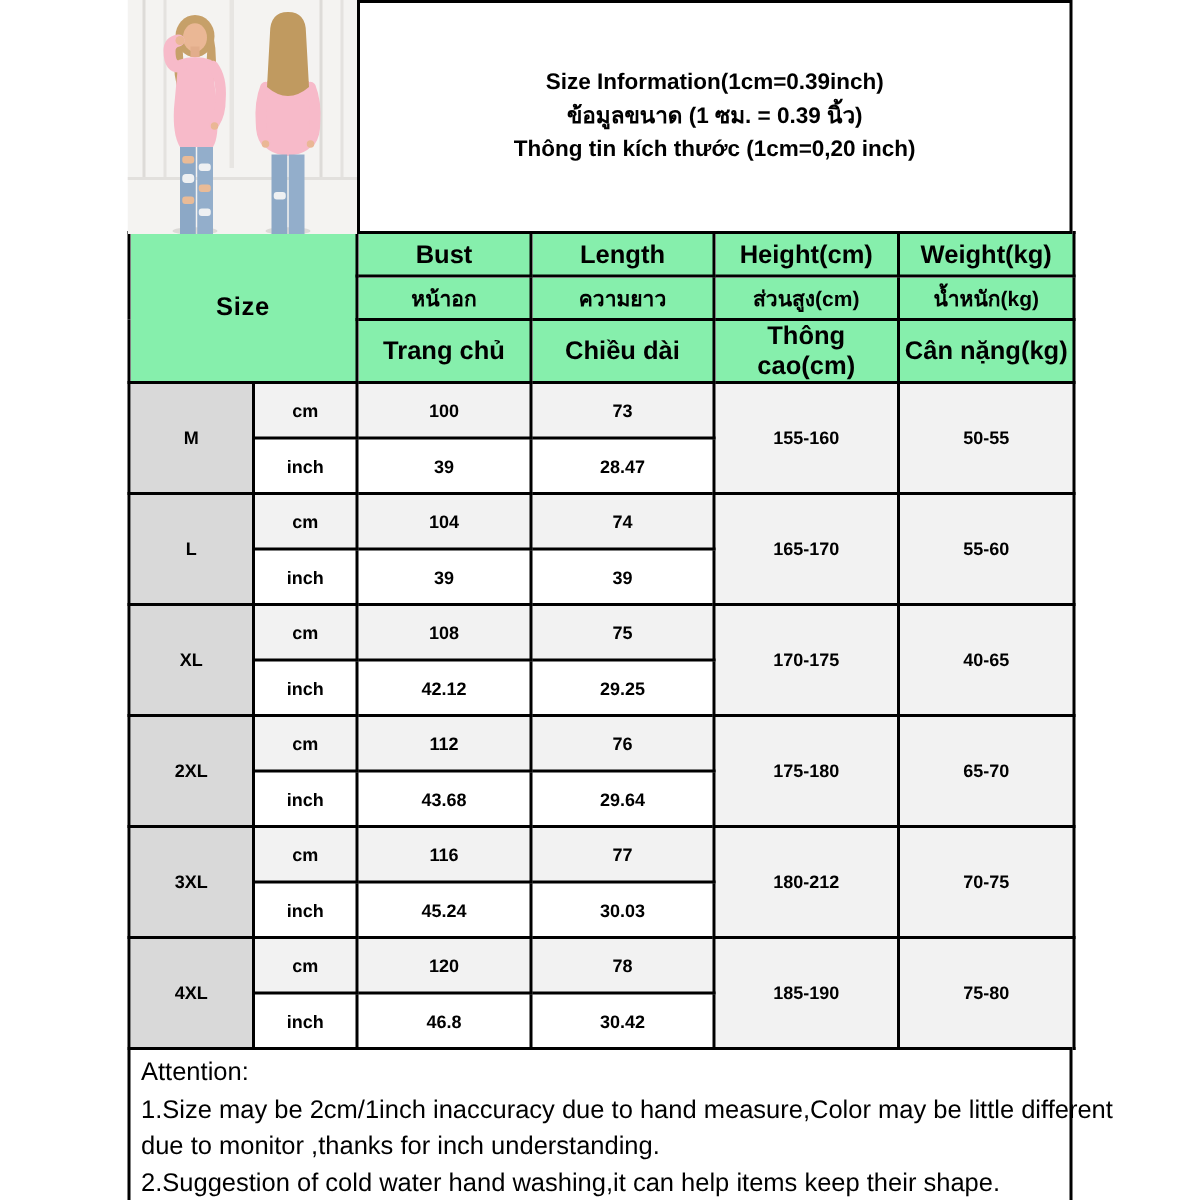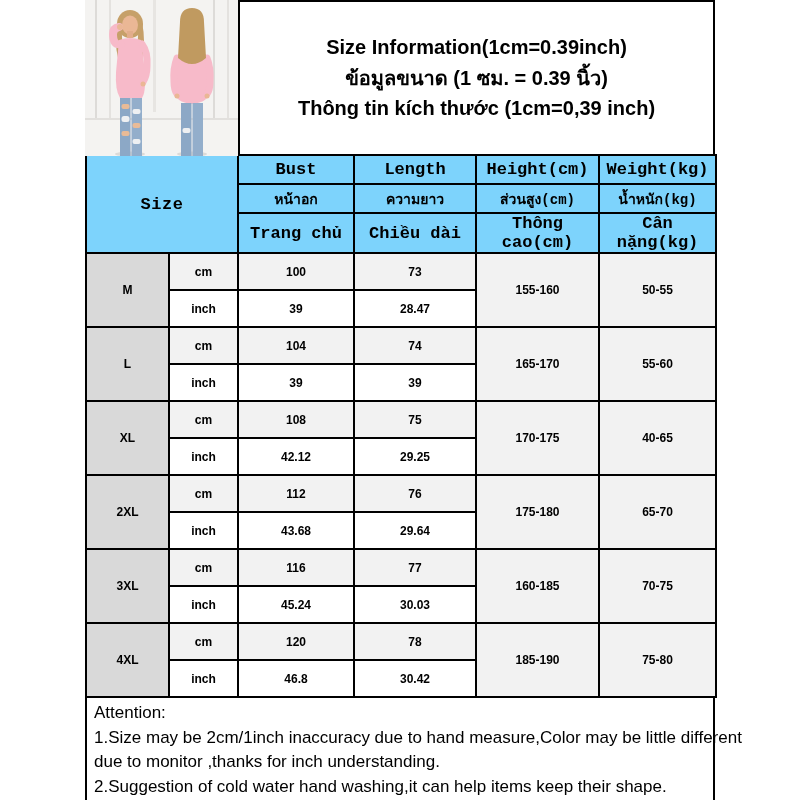--- a/index.html
+++ b/index.html
@@ -17,30 +17,30 @@
   }
   
   .top-row{display:flex;height:156px;}
   .photo{width:153px;height:156px;flex:0 0 153px;}
   .photo svg{display:block;width:153px;height:156px;}
   .title-box{
     flex:1;border:2px solid #000;background:#fff;
     display:flex;flex-direction:column;justify-content:center;align-items:center;
     text-align:center;font-weight:bold;
   }
-  .title-line{font-size:20px;line-height:1.52;white-space:nowrap;}
+  .title-line{font-size:15px;line-height:1.52;white-space:nowrap;}
   
   table.size-chart{
     width:630px;border-collapse:collapse;table-layout:fixed;margin-top:-2px;
   }
   table.size-chart td{
     border:2px solid #000;text-align:center;vertical-align:middle;
     font-weight:bold;padding:0;overflow:hidden;
   }
-  .hdr-row td{background:#7dd3fc;height:27px;font-size:17px;font-family:Liberation Mono, monospace;}
+  .hdr-row td{background:#86efac;height:27px;font-size:17px;}
   .hdr-row .th-lbl{font-size:14px;}
   .size-corner{font-size:31px;letter-spacing:0.5px;}
   .body-row td{height:35px;font-size:12px;background:#fff;}
   .c-size{background:#d9d9d9 !important;font-size:18px;}
   .tint{background:#f2f2f2 !important;}
   .c-merged{background:#f2f2f2 !important;}
   
   .attention{
     border:2px solid #000;margin-top:-2px;height:135px;
     padding:3px 7px;font-size:17px;line-height:1.45;font-weight:normal;
@@ -97,21 +97,21 @@
             <path d="M95 22 Q95 8 107 8 Q119 8 119 22 L121 58 Q114 64 107 64 Q100 64 93 58 Z" fill="#c09a60"></path>
             <rect x="96" y="103" width="10.5" height="53" fill="#8ca8c6"></rect>
             <rect x="107.5" y="103" width="10.5" height="53" fill="#93aecb"></rect>
             <rect x="97.5" y="128" width="8" height="5" rx="2" fill="#eef0f2"></rect>
           </g>
         </svg>
       </div>
       <div class="title-box">
         <div class="title-line">Size Information(1cm=0.39inch)</div>
         <div class="title-line">ข้อมูลขนาด (1 ซม. = 0.39 นิ้ว)</div>
-        <div class="title-line">Thông tin kích thước (1cm=0,39 inch)</div>
+        <div class="title-line">Thông tin kích thước (1cm=0,20 inch)</div>
       </div>
     </div>
 
     <table class="size-chart">
       <colgroup>
         <col style="width:83px">
           <col style="width:69px">
           <col style="width:116px">
         <col style="width:122px">
           <col style="width:123px">
@@ -192,21 +192,21 @@
           <td>inch</td>
           <td>43.68</td>
           <td>29.64</td>
         </tr>
 
         <tr class="body-row">
           <td rowspan="2" class="c-size">3XL</td>
           <td class="tint">cm</td>
           <td class="tint">116</td>
           <td class="tint">77</td>
-          <td rowspan="2" class="c-merged">160-185</td>
+          <td rowspan="2" class="c-merged">180-212</td>
           <td rowspan="2" class="c-merged">70-75</td>
         </tr>
         <tr class="body-row">
           <td>inch</td>
           <td>45.24</td>
           <td>30.03</td>
         </tr>
 
         <tr class="body-row">
           <td rowspan="2" class="c-size">4XL</td>

